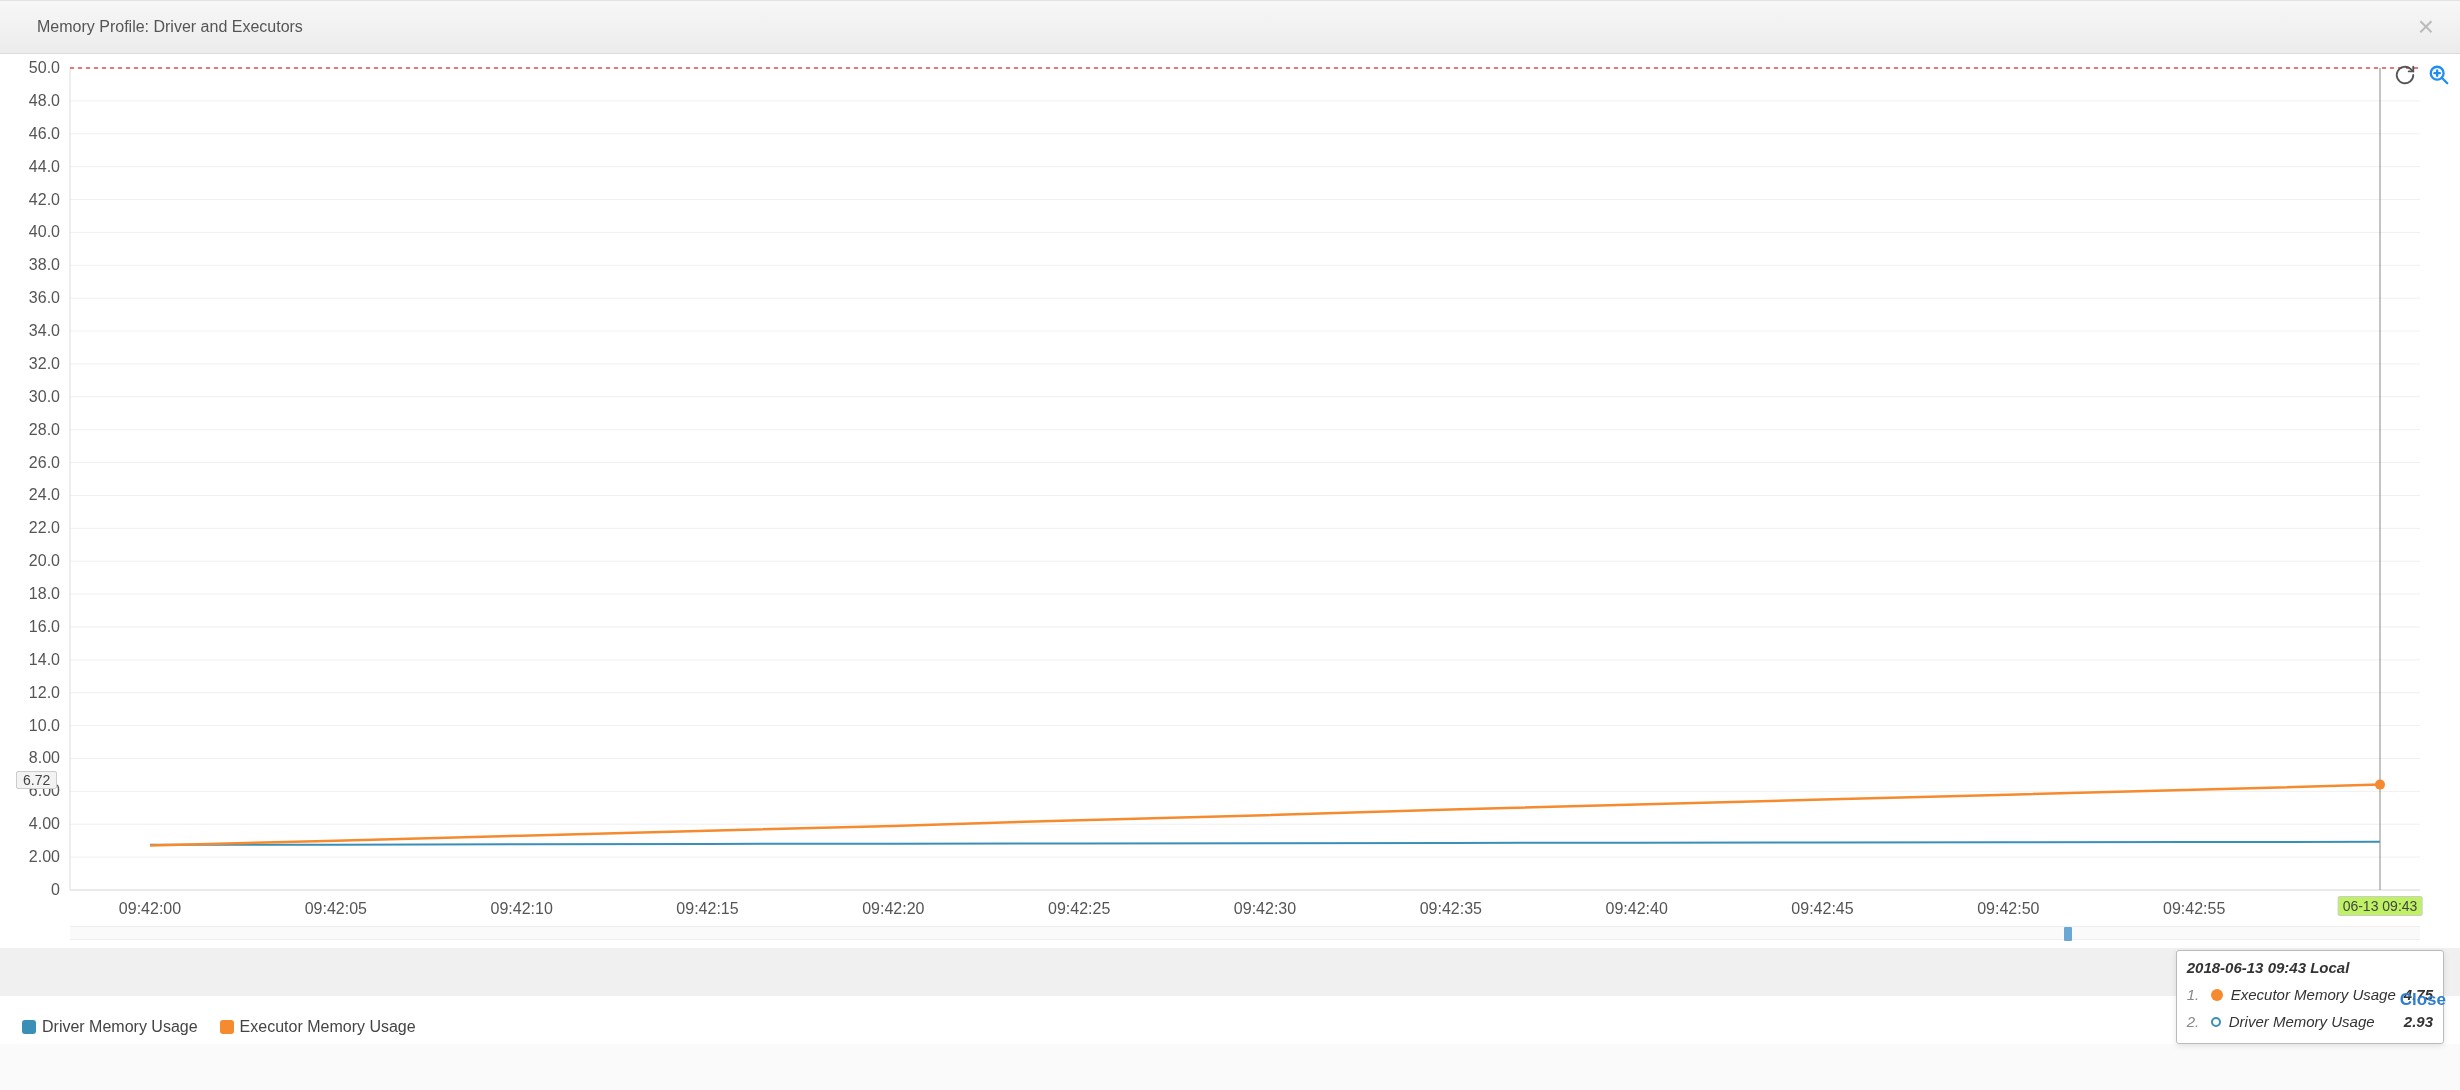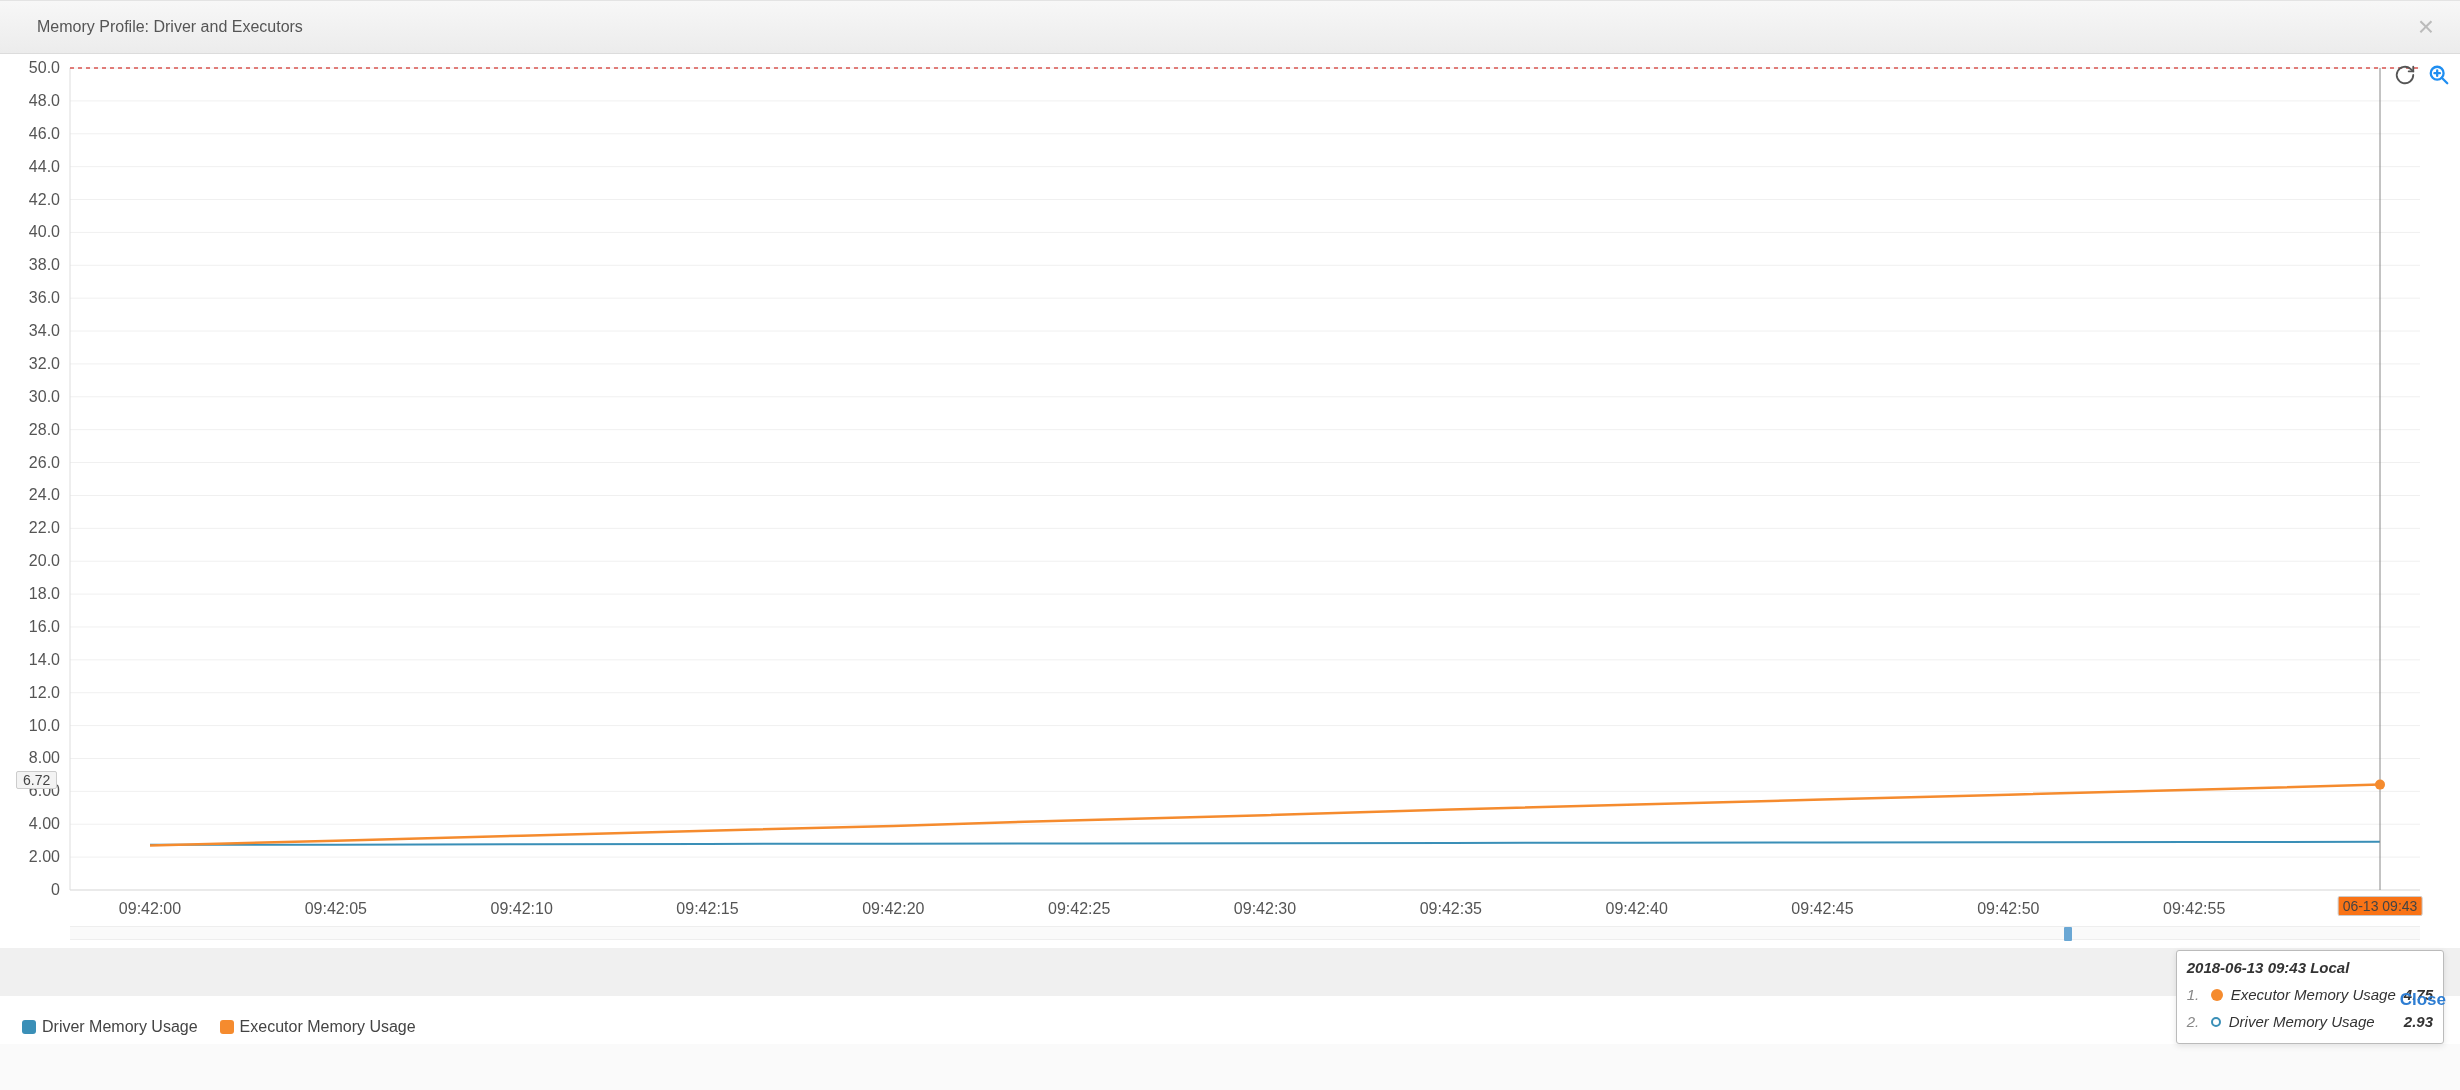--- a/index.html
+++ b/index.html
@@ -34,21 +34,21 @@
   .baseline-dashed { stroke: #d9534f; stroke-width: 1.5; stroke-dasharray: 4 4; fill: none; }
   .crosshair { stroke: #888; stroke-width: 1; }
   .series-driver { stroke: #3a8fb7; stroke-width: 2; fill: none; }
   .series-executor { stroke: #f58b2e; stroke-width: 2.5; fill: none; }
   .legend { position: absolute; left: 22px; bottom: 8px; display: flex; gap: 22px; font-size: 16px; color: #444; }
   .legend-item { display: flex; align-items: center; gap: 6px; cursor: pointer; }
   .swatch { width: 14px; height: 14px; border-radius: 3px; }
   .hover-flag {
     position: absolute;
     font-size: 14px;
-    background: #f97316;
+    background: #bef264;
     border: 1px solid #ccc;
     border-radius: 2px;
     padding: 1px 4px;
     transform: translateX(-50%);
     color: #444;
     white-space: nowrap;
   }
   .y-flag {
     position: absolute;
     font-size: 14px;

